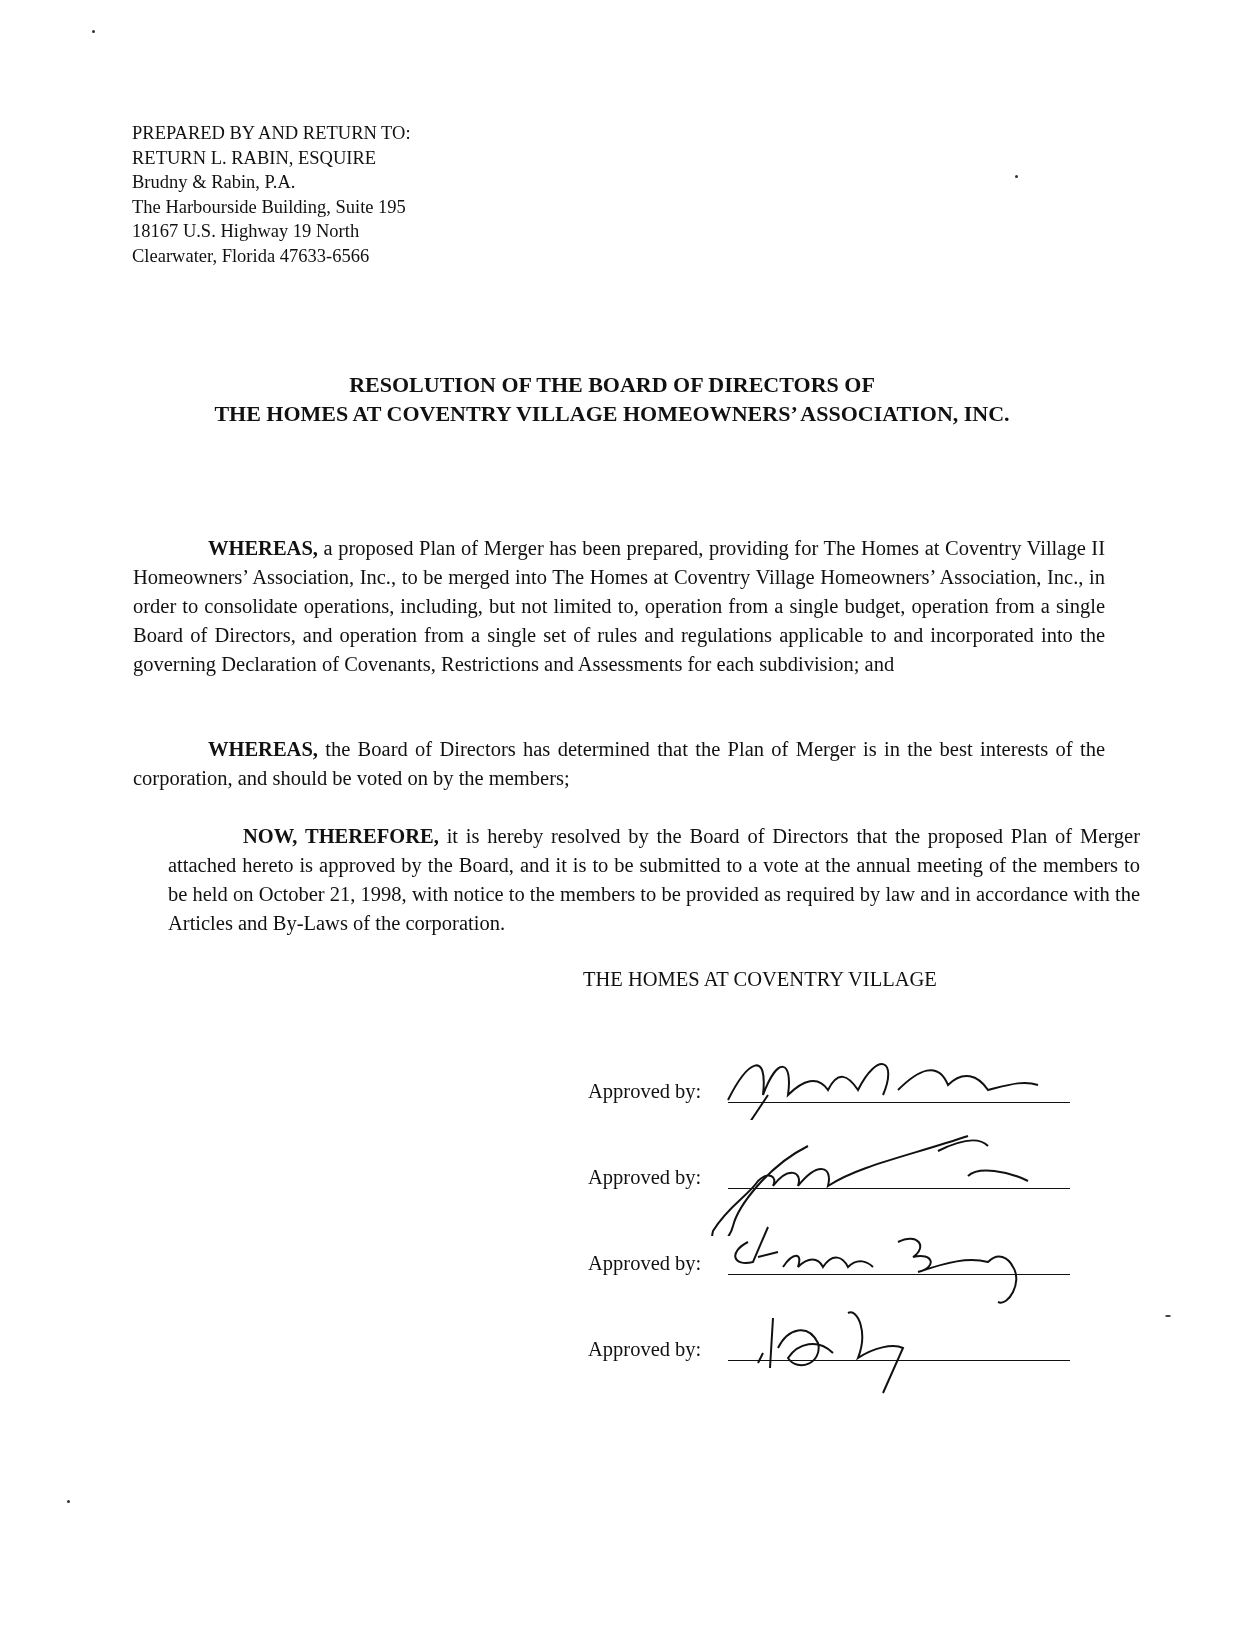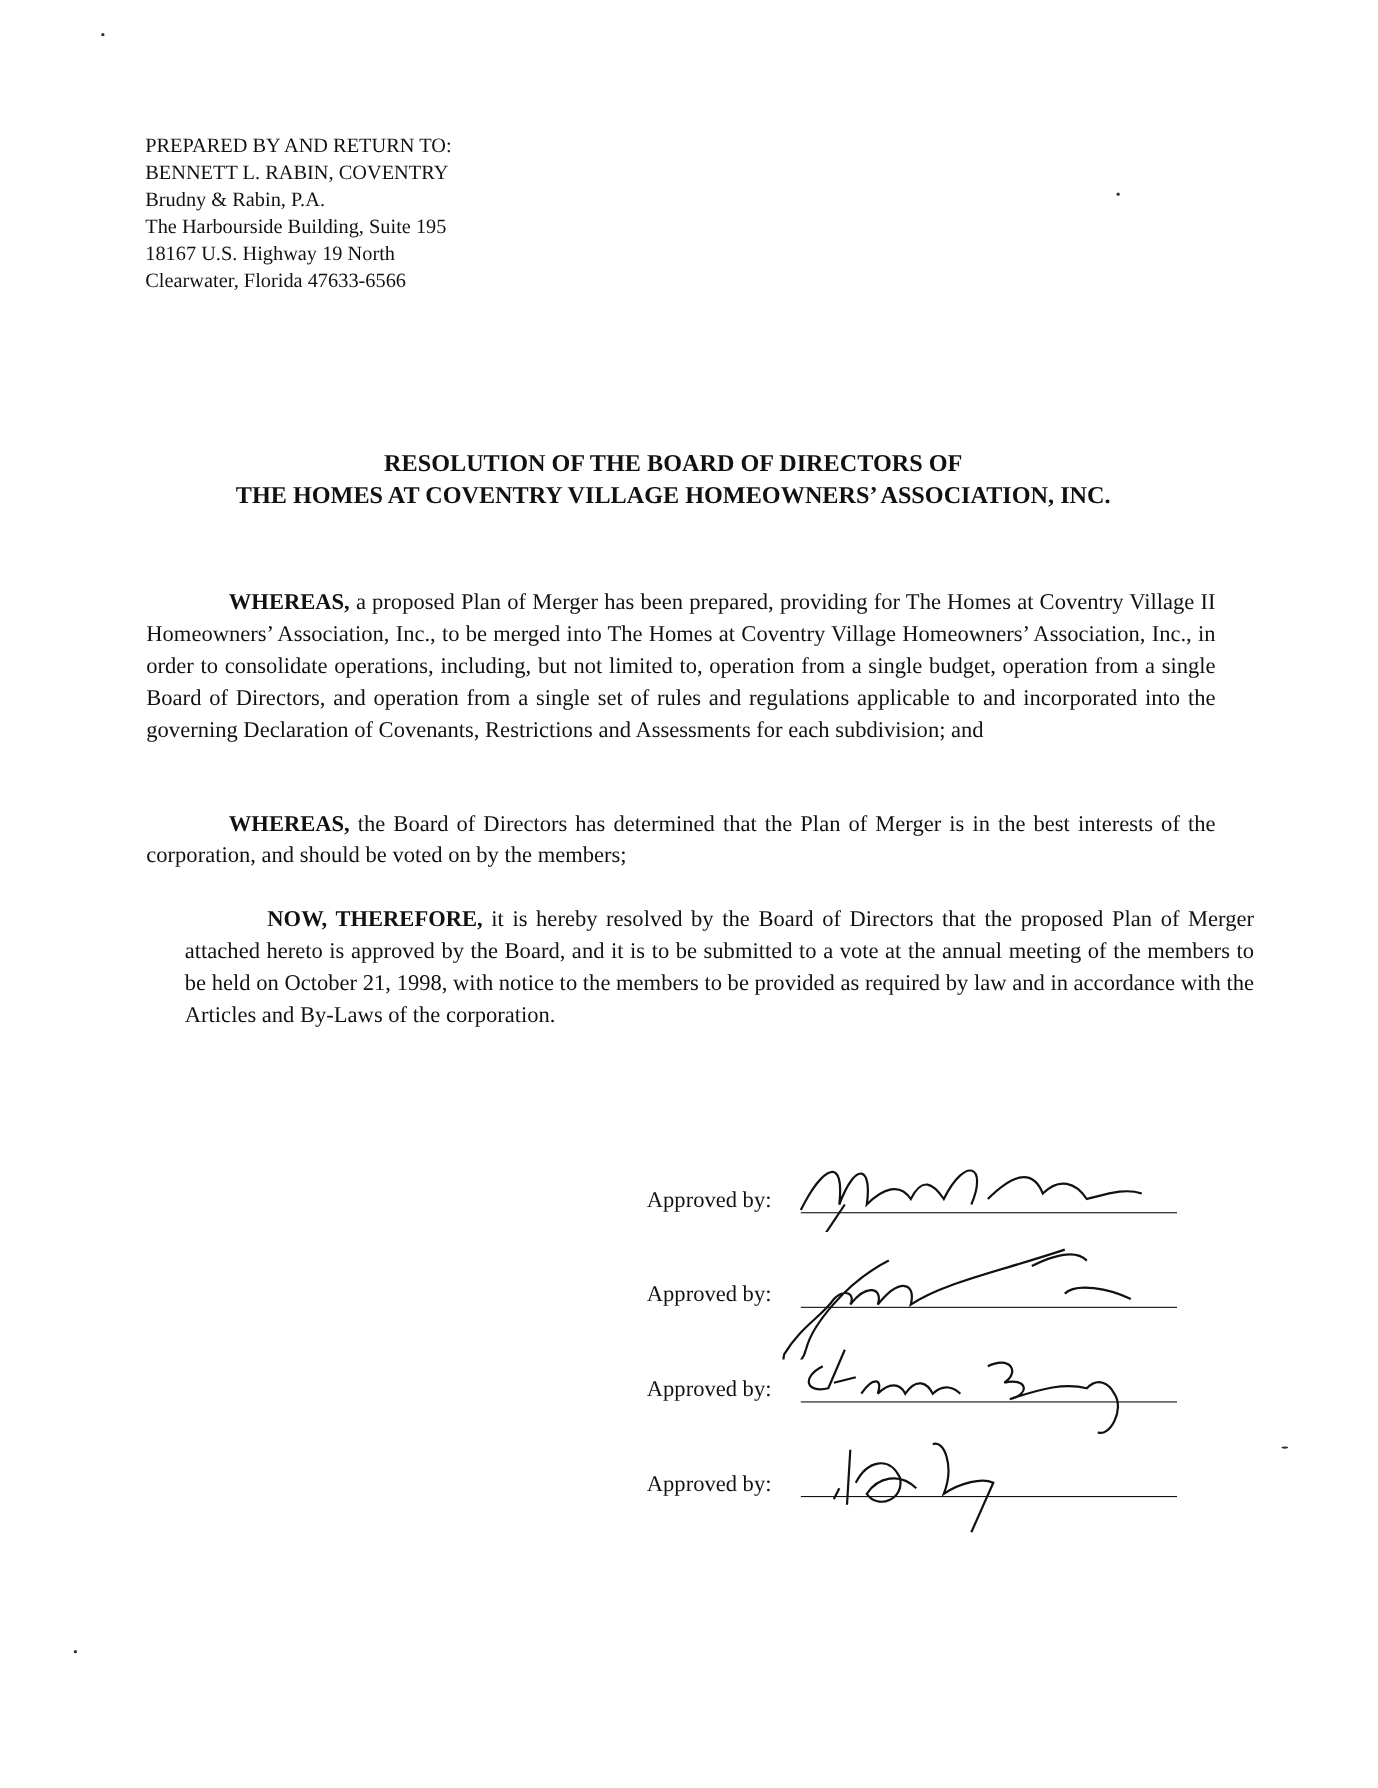--- a/index.html
+++ b/index.html
@@ -3,58 +3,59 @@
   <meta charset="utf-8">
   <style>
     html, body { margin: 0; padding: 0; background: #ffffff; }
     body {
       width: 1253px; height: 1625px; position: relative; overflow: hidden;
       font-family: "Liberation Serif", "DejaVu Serif", serif; color: #111;
     }
     .abs { position: absolute; }
     .prep { left: 132px; top: 121px; font-size: 18.5px; line-height: 24.6px; }
     .prep div { white-space: nowrap; }
-    .title { left: 0; width: 1224px; top: 406px; text-align: center; font-weight: bold; font-size: 22px; line-height: 29px; }
+    .title { left: 0; width: 1224px; top: 370px; text-align: center; font-weight: bold; font-size: 22px; line-height: 29px; }
     .title .u { text-decoration: underline; text-underline-offset: 3px; }
     .para { left: 133px; width: 972px; font-size: 20.5px; line-height: 29px; text-align: justify; }
     .para .lead { font-weight: bold; }
     .para .indent { display: inline-block; width: 75px; }
     .p1 { top: 534px; }
     .p2 { top: 735px; }
     .p3 { top: 822px; margin-left: 35px; }
     .org { left: 583px; top: 965px; font-size: 20.5px; line-height: 29px; }
     .sigrow { left: 588px; font-size: 20.5px; }
     .sigline { position: absolute; left: 140px; width: 342px; border-bottom: 1.5px solid #111; top: 22px; }
     .sig { position: absolute; left: 120px; top: -40px; }
     .speck { position: absolute; width: 3px; height: 3px; background: #333; border-radius: 50%; }
   </style>
 </head>
 <body>
 
 <div class="abs prep">
   <div>PREPARED BY AND RETURN TO:</div>
-  <div>BENNETT L. RABIN, COVENTRY</div>
+  <div>RETURN L. RABIN, ESQUIRE</div>
   <div>Brudny &amp; Rabin, P.A.</div>
   <div>The Harbourside Building, Suite 195</div>
   <div>18167 U.S. Highway 19 North</div>
   <div>Clearwater, Florida 47633-6566</div>
 </div>
 
 <div class="abs title">
   <div>RESOLUTION OF THE BOARD OF DIRECTORS OF</div>
   <div>THE HOMES AT COVENTRY VILLAGE HOMEOWNERS’ ASSOCIATION, INC.</div>
 </div>
 
 <div class="abs para p1"><span class="indent"></span><span class="lead">WHEREAS,</span><span> a proposed Plan of Merger has been prepared, providing for The Homes at Coventry Village II Homeowners’ Association, Inc., to be merged into The Homes at Coventry Village Homeowners’ Association, Inc., in order to consolidate operations, including, but not limited to, operation from a single budget, operation from a single Board of Directors, and operation from a single set of rules and regulations applicable to and incorporated into the governing Declaration of Covenants, Restrictions and Assessments for each subdivision; and</span></div>
 
 <div class="abs para p2"><span class="indent"></span><span class="lead">WHEREAS,</span><span> the Board of Directors has determined that the Plan of Merger is in the best interests of the corporation, and should be voted on by the members;</span></div>
 
 <div class="abs para p3"><span class="indent"></span><span class="lead">NOW, THEREFORE,</span><span> it is hereby resolved by the Board of Directors that the proposed Plan of Merger attached hereto is approved by the Board, and it is to be submitted to a vote at the annual meeting of the members to be held on October 21, 1998, with notice to the members to be provided as required by law and in accordance with the Articles and By-Laws of the corporation.</span></div>
 
 <div class="abs org">
+  <div>THE HOMES AT COVENTRY VILLAGE</div>
 </div>
 
 <div class="abs sigrow" style="top:1080px;">
   <span>Approved by:</span>
   <div class="sigline"></div>
   <svg class="sig" width="360" height="80">
     <path d="M20,60 C40,20 60,10 55,55 C70,15 85,20 80,55 C95,40 110,35 120,50 C130,30 140,35 150,50 C170,10 190,20 175,55 M190,50 C210,30 230,20 240,45 C255,30 270,35 280,50 C300,45 315,40 330,45" fill="none" stroke="#111" stroke-width="2"></path>
     <path d="M60,55 L10,130" fill="none" stroke="#111" stroke-width="2"></path>
   </svg>
 </div>

